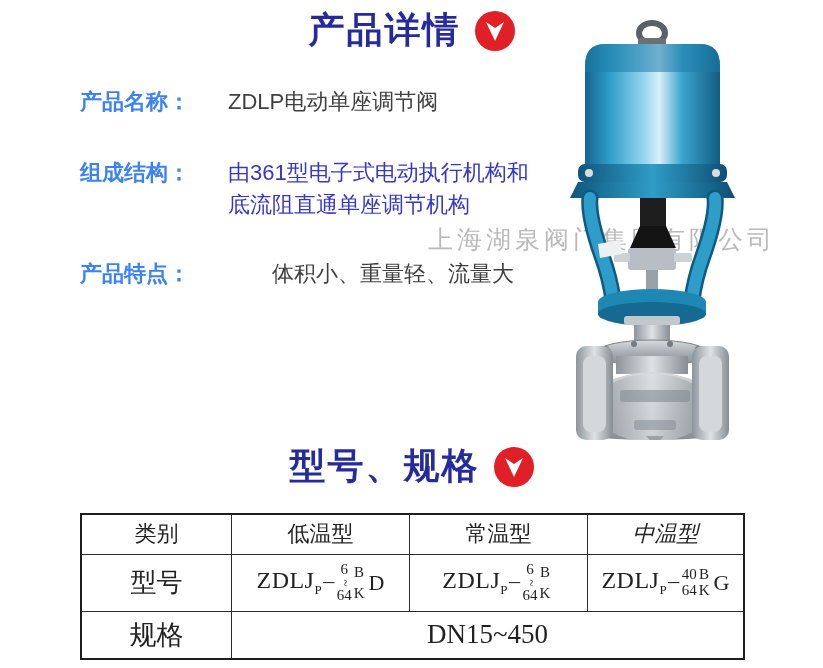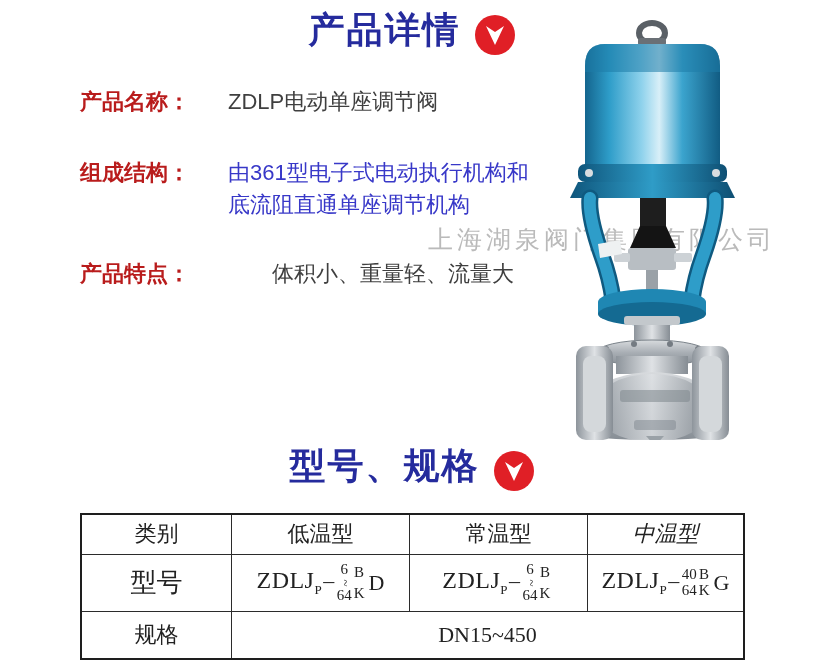--- a/index.html
+++ b/index.html
@@ -2,57 +2,57 @@
 <html><head>
 <meta charset="utf-8">
 <style>
   * { margin:0; padding:0; box-sizing:border-box; }
   html,body { width:823px; height:668px; background:#ffffff; overflow:hidden;
               font-family:"Liberation Sans","DejaVu Sans",sans-serif; }
   .page { position:relative; width:823px; height:668px; background:#fff; }
 
   
   .sec-header { position:absolute; left:0; width:100%; display:flex;
-                justify-content:center; align-items:flex-end; gap:14px; }
+                justify-content:center; align-items:center; gap:14px; }
   .sec-header.h1 { top:6px; }
   .sec-header.h2 { top:442px; }
   .sec-title { font-size:36px; font-weight:bold; color:#252b9d; letter-spacing:2px; }
   .sec-icon { width:40px; height:40px; border-radius:50%; background:#e01f26;
               display:flex; align-items:center; justify-content:center; }
   .sec-icon svg { display:block; }
 
   
   .info { position:absolute; left:80px; top:86px; width:450px; }
   .info-row { display:flex; align-items:flex-start; }
   .info-row.r1 { margin-bottom:39px; }
   .info-row.r2 { margin-bottom:37px; }
   .info-row.r3 { margin-bottom:35px;gap:44px; }
   .info-label { width:128px; flex:0 0 128px; font-size:22px; font-weight:bold;
-                color:#b91c1c; line-height:1.45; white-space:nowrap; }
+                color:#3b82f6; line-height:1.45; white-space:nowrap; }
   .info-value { width:315px; font-size:22px; color:#3f3f3f; line-height:1.45;
                 word-break:break-all;margin-left:20px; }
   .info-value.blue { color:#3838c8; }
 
   
   .photo { position:absolute; left:438px; top:16px; width:385px; height:424px; }
   .watermark { position:absolute; left:-10px; top:207px; width:400px; z-index:1;
                font-size:25px; color:#a9a9a9; opacity:0.8; letter-spacing:4px;
                white-space:nowrap; }
   .valve-svg { position:absolute; left:0; top:0; z-index:2; }
 
   
   .spec-table { position:absolute; left:80px; top:513px; width:665px;
                 border-collapse:collapse; table-layout:fixed;
                 font-family:"Liberation Serif","DejaVu Serif",serif; color:#222; }
   .spec-table td { border:1px solid #2b2b2b; text-align:center; vertical-align:middle; }
   .spec-table { border:2px solid #1e1e1e; }
   .col-a { width:148px; } .col-b { width:175px; } .col-c { width:175px; } .col-d { width:154px;font-style:italic; }
   .row-head td { height:40px; font-size:22px; }
   .row-model td { height:57px; }
-  .row-spec td { height:48px; font-size:22px; }
+  .row-spec td { height:48px; font-size:27px; }
 
   .model { display:inline-flex; align-items:center; justify-content:center; }
   .m-prefix { font-size:24px; letter-spacing:0.5px; }
   .m-prefix sub { font-size:13px; }
   .m-dash { font-size:22px; margin:0 2px 0 1px; }
   .m-nums, .m-letters { display:inline-flex; flex-direction:column;
                         align-items:center; justify-content:center;
                         font-size:15px; line-height:1.05; font-style:normal; }
   .m-nums i, .m-letters i { font-style:normal; }
   .m-letters { margin-left:2px; }

